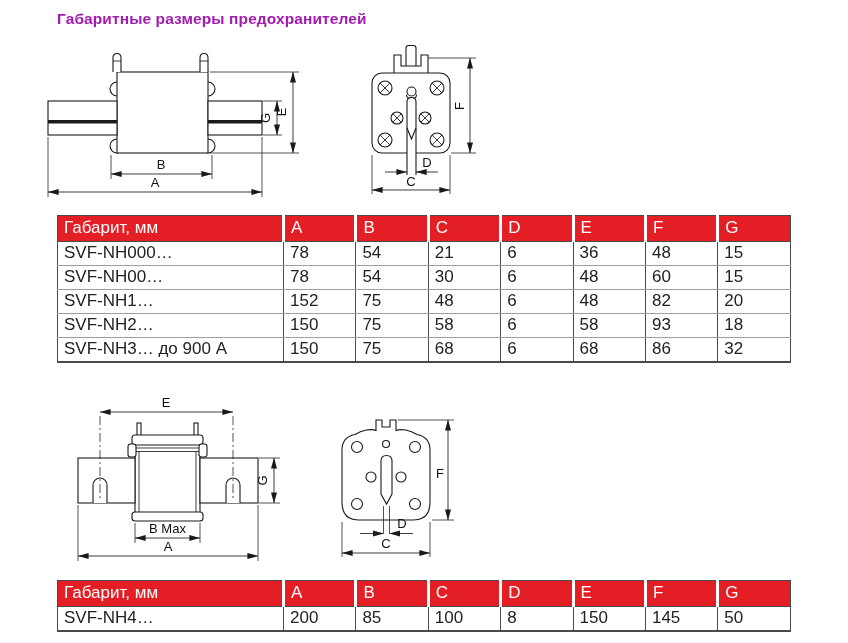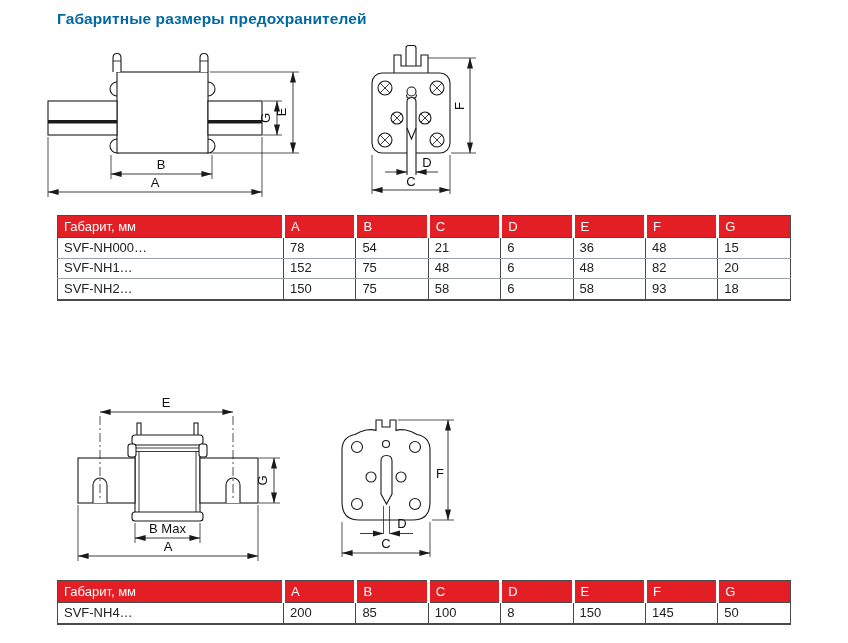--- a/index.html
+++ b/index.html
@@ -2,37 +2,37 @@
 <html style="--header-red: #e31e24;"><head>
 <meta charset="utf-8">
 <style>
   html,body { margin:0; padding:0; background:#fff; }
   .page {
     position:relative; width:848px; height:643px; background:#fff;
     font-family:"Liberation Sans", sans-serif; overflow:hidden;
   }
   .title {
     position:absolute; left:57px; top:10px;
-    font-size:15.5px; font-weight:bold; color:#0369a1; letter-spacing:.1px;
+    font-size:15.5px; font-weight:bold; color:#a21caf; letter-spacing:.1px;
   }
   svg.drawing { position:absolute; }
   svg .outline { fill:#fff; stroke:#1a1a1a; stroke-width:1.1; }
   svg .solid   { fill:#1a1a1a; stroke:none; }
   svg .dim     { fill:none; stroke:#1a1a1a; stroke-width:.85; }
   svg .ext     { fill:none; stroke:#1a1a1a; stroke-width:.75; }
   svg .cl      { fill:none; stroke:#1a1a1a; stroke-width:.75; stroke-dasharray:9 3 2 3; }
   svg .nofill  { fill:none; stroke:#1a1a1a; stroke-width:1.1; }
   svg text.dim-label {
     font-family:"Liberation Sans", sans-serif; font-size:13px; fill:#111;
     text-anchor:middle;
   }
   table.dims-table {
     position:absolute; left:57px; width:733px;
     border-collapse:collapse; table-layout:fixed;
-    font-size:13px; color:#222;
+    font-size:17px; color:#222;
     border:1.5px solid #4a4a4a; border-bottom:2.5px solid #4a4a4a;padding-left:48px;
   }
   table.dims-table th {
     background:var(--header-red,#e31e24); color:#fff; font-weight:normal;
     text-align:left; padding:2px 0 3px 6px; height:16px;
     border-right:3px solid #fff; border-bottom:1.2px solid #4a4a4a;
     overflow:hidden; white-space:nowrap;
   }
   table.dims-table th:last-child { border-right:none; }
   table.dims-table td {
@@ -266,38 +266,58 @@
           <td>SVF-NH000…</td>
           <td>78</td>
           <td>54</td>
           <td>21</td>
           <td>6</td>
           <td>36</td>
           <td>48</td>
           <td>15</td>
         </tr>
         <tr>
+          <td>SVF-NH00…</td>
+          <td>78</td>
+          <td>54</td>
+          <td>30</td>
+          <td>6</td>
+          <td>48</td>
+          <td>60</td>
+          <td>15</td>
+        </tr>
+        <tr>
           <td>SVF-NH1…</td>
           <td>152</td>
           <td>75</td>
           <td>48</td>
           <td>6</td>
           <td>48</td>
           <td>82</td>
           <td>20</td>
         </tr>
         <tr>
           <td>SVF-NH2…</td>
           <td>150</td>
           <td>75</td>
           <td>58</td>
           <td>6</td>
           <td>58</td>
           <td>93</td>
           <td>18</td>
+        </tr>
+        <tr>
+          <td>SVF-NH3… до 900 А</td>
+          <td>150</td>
+          <td>75</td>
+          <td>68</td>
+          <td>6</td>
+          <td>68</td>
+          <td>86</td>
+          <td>32</td>
         </tr>
       </tbody>
     </table>
 
   <table id="table-2" class="dims-table">
       <colgroup>
         <col style="width: 226px;">
         <col style="width: 72.4px;">
         <col style="width: 72.4px;">
         <col style="width: 72.4px;">

